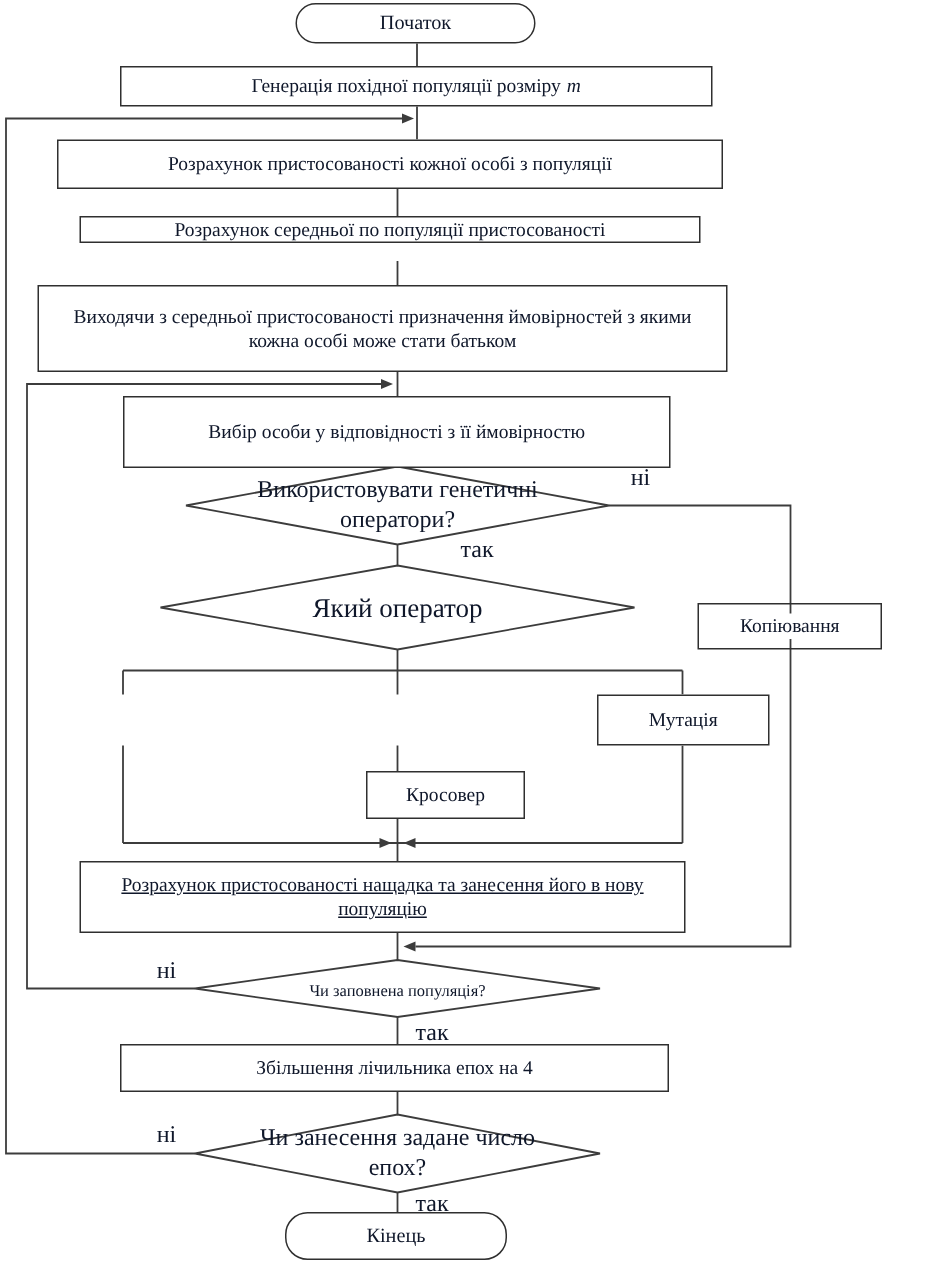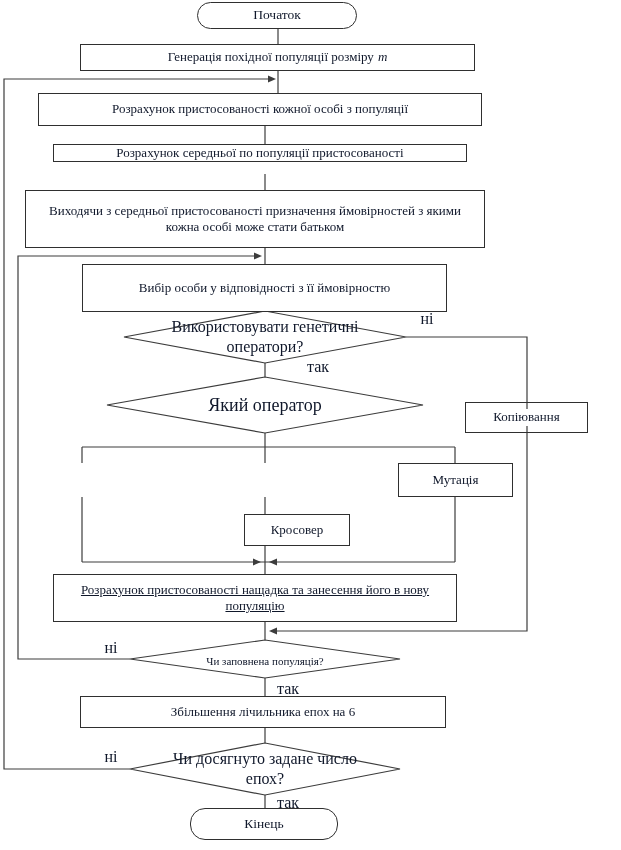--- a/index.html
+++ b/index.html
@@ -158,25 +158,25 @@
   <div class="node" style="left:53px; top:574px; width:404px; height:48px;text-decoration:underline;">
     <span>Розрахунок пристосованості нащадка та занесення його в нову</span>
     <span>популяцію</span>
   </div>
 
   <div class="dtext small" style="left:165px; top:649px; width:200px; height:20px;">
     <span>Чи заповнена популяція?</span>
   </div>
 
   <div class="node nowrap" style="left:80px; top:696px; width:366px; height:32px;">
-    <span>Збільшення лічильника епох на 6</span>
+    <span>Збільшення лічильника епох на 4</span>
   </div>
 
   <div class="dtext" style="left:175px; top:748px; width:180px; height:42px;">
-    <span>Чи досягнуто задане число</span>
+    <span>Чи занесення задане число</span>
     <span>епох?</span>
   </div>
 
   <div class="node stadium nowrap" style="left:190px; top:808px; width:148px; height:32px;">
     <span>Кінець</span>
   </div>
 
   <div class="edge-label" style="left:414px; top:310px; width:26px;">ні</div>
   <div class="edge-label" style="left:300px; top:358px; width:36px;">так</div>
   <div class="edge-label" style="left:98px; top:639px; width:26px;">ні</div>

